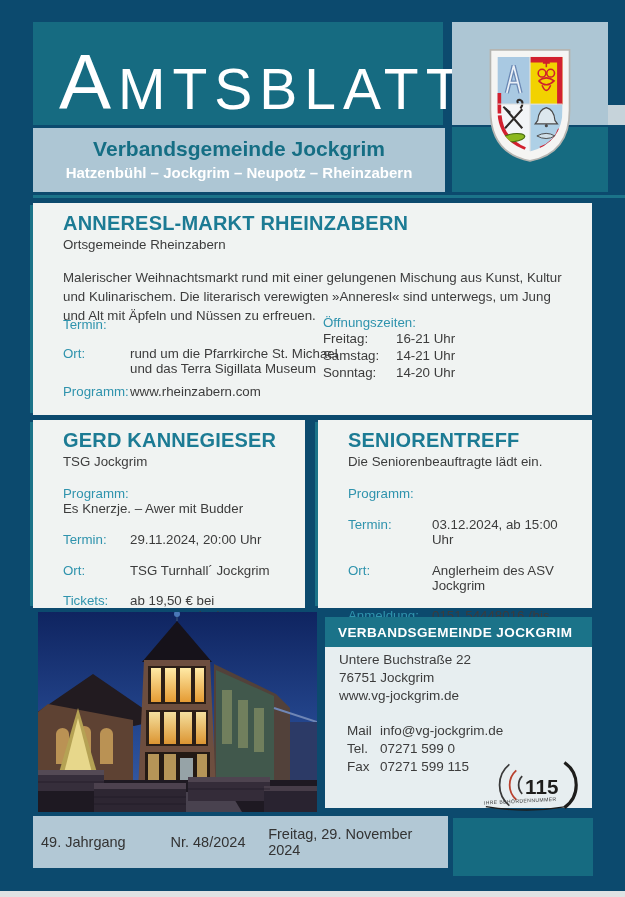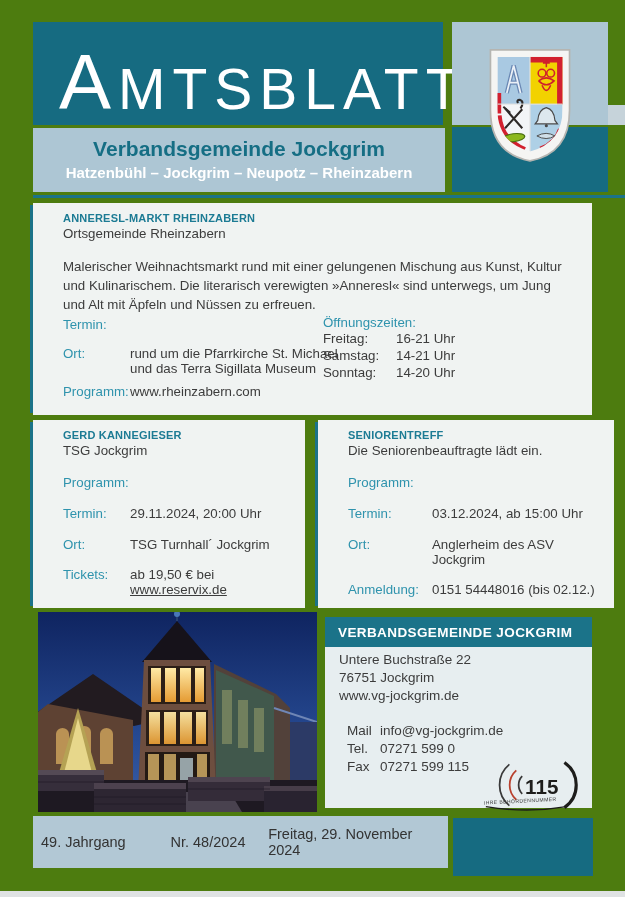--- a/index.html
+++ b/index.html
@@ -1,17 +1,17 @@
 <!DOCTYPE html>
 <html lang="de"><head>
 <meta charset="utf-8">
 <style>
   html,body{margin:0;padding:0;background:#fff;}
   .page{
-    position:relative;width:625px;height:897px;background:#4d7c0f;overflow:hidden;
+    position:relative;width:625px;height:897px;background:#0c4a6e;overflow:hidden;
     font-family:"Liberation Sans",sans-serif;color:#3c3c3c;
   }
   
   .hdr-box{position:absolute;left:33px;top:22px;width:410px;height:103px;background:#166b81;}
   .amtsblatt{
     position:absolute;left:26px;bottom:4px;color:#ffffff;
     font-size:57px;letter-spacing:7px;line-height:1;font-weight:400;
   }
   .amtsblatt::first-letter{font-size:78px;}
   .hdr-band{position:absolute;left:33px;top:128px;width:412px;height:64px;background:#adc6d4;text-align:center;}
@@ -19,29 +19,29 @@
   .band-line2{margin-top:3px;font-size:15px;font-weight:bold;color:#ffffff;}
   .hdr-right-top{position:absolute;left:452px;top:22px;width:156px;height:103px;background:#adc6d4;}
   .hdr-right-bottom{position:absolute;left:452px;top:127px;width:156px;height:65px;background:#166b81;}
   .hdr-corner{position:absolute;left:608px;top:105px;width:17px;height:20px;background:#c6d3da;}
   .crest{position:absolute;left:487px;top:46px;width:86px;height:118px;}
   .rule{position:absolute;left:33px;top:195px;width:592px;height:3px;background:#1b7389;}
   
   .card{position:absolute;background:#f0f3f2;}
   .card1{left:33px;top:203px;width:559px;height:212px;}
   .card2{left:33px;top:420px;width:272px;height:188px;}
-  .card3{left:318px;top:420px;width:296px;height:188px;}
+  .card3{left:318px;top:420px;width:274px;height:188px;}
   .accent{position:absolute;width:27px;background:#1b7389;
     -webkit-clip-path:polygon(0 0,56% 0,100% 46%,50% 100%,0 100%);
     clip-path:polygon(0 0,56% 0,100% 46%,50% 100%,0 100%);}
   .accent1{left:30px;top:205px;height:208px;}
   .accent2{left:30px;top:422px;height:184px;}
   .accent3{left:315px;top:422px;height:184px;}
   .card .inner{position:relative;padding:9px 14px 0 30px;height:100%;box-sizing:border-box;}
-  h2.ctitle{margin:0;font-size:11px;font-weight:bold;color:#1c7b94;letter-spacing:.2px;}
+  h2.ctitle{margin:0;font-size:20px;font-weight:bold;color:#1c7b94;letter-spacing:.2px;}
   .csub{font-size:13.3px;margin-top:2px;color:#3c3c3c;}
   .cbody{font-size:13.3px;line-height:1.42;margin:17px 0 0 0;width:505px;color:#3c3c3c;}
   .lbl{color:#2f93ad;font-size:13.3px;}
   .val{color:#3c3c3c;font-size:13.3px;}
   .drow{display:flex;}
   .drow .lbl{flex:0 0 67px;}
   .card3 .drow .lbl{flex:0 0 84px;}
   .details-left{position:absolute;left:30px;top:114px;width:285px;}
   .details-left .drow{margin-bottom:0;}
   .gap14{height:14px;}
@@ -171,20 +171,21 @@
     </div>
   </section>
 
   <div class="accent accent2"></div>
   <section class="card card2">
     <div class="inner">
       <h2 class="ctitle">GERD KANNEGIESER</h2>
       <div class="csub">TSG Jockgrim</div>
       <div class="stack" style="margin-top:17px;">
         <div class="lbl">Programm:</div>
+        <div class="val">Es Knerzje. – Awer mit Budder</div>
       </div>
       <div class="drow" style="margin-top:16px;">
         <span class="lbl">Termin:</span>
         <span class="val">29.11.2024, 20:00 Uhr</span>
       </div>
       <div class="drow" style="margin-top:16px;">
         <span class="lbl">Ort:</span>
         <span class="val">TSG Turnhall´ Jockgrim</span>
       </div>
       <div class="drow" style="margin-top:15px;">

